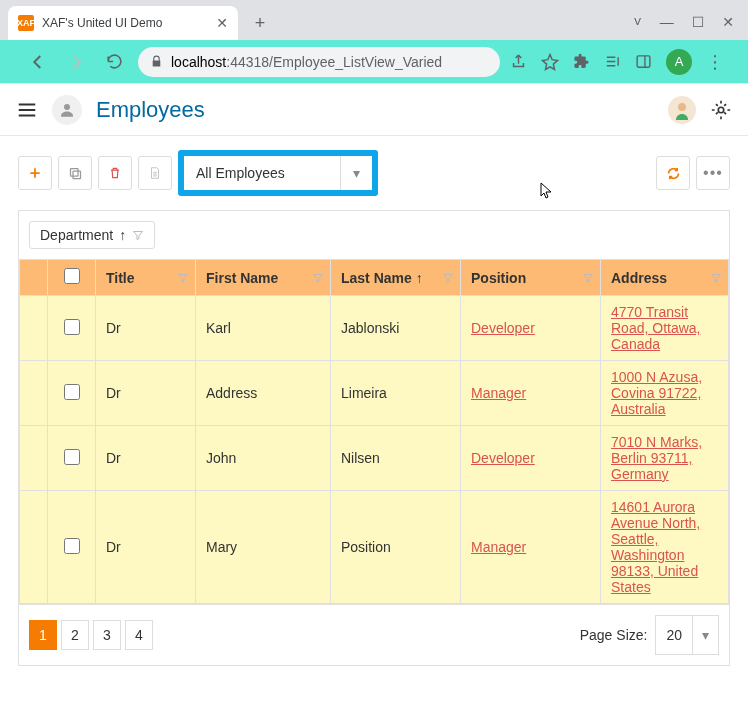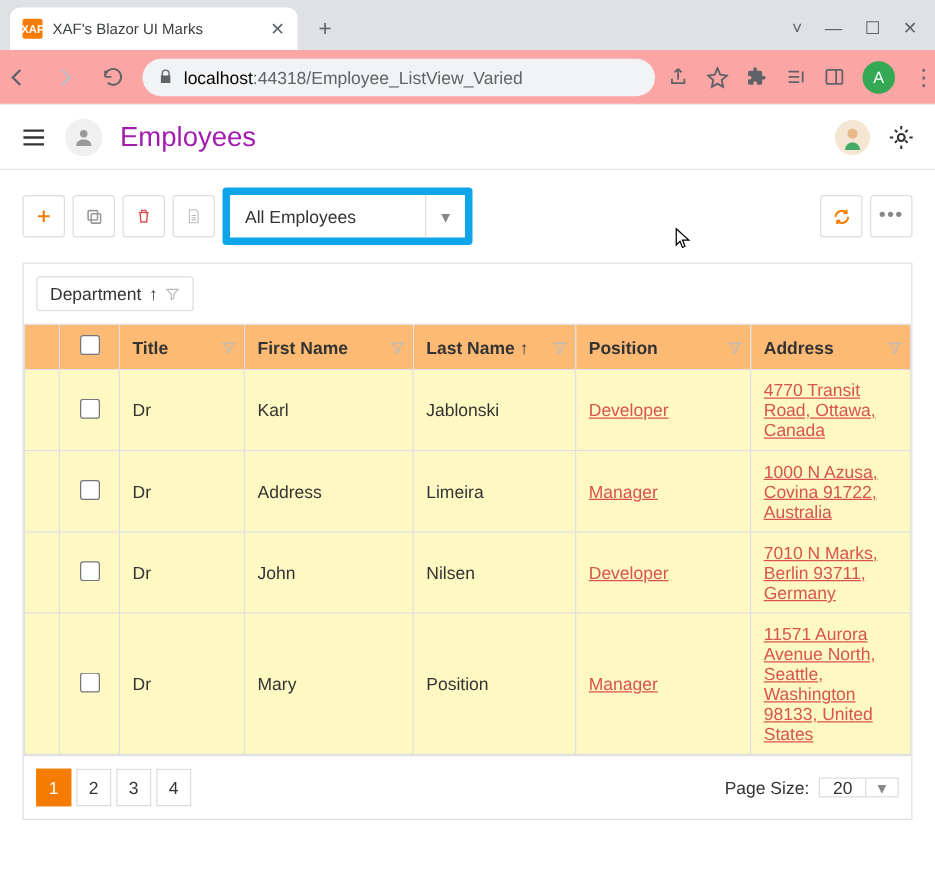--- a/index.html
+++ b/index.html
@@ -7,34 +7,34 @@
   
   
   .chrome { background: #dfe1e5; height: 40px; display: flex; align-items: flex-end; }
   .tab { background: #fff; border-radius: 8px 8px 0 0; height: 34px; display: flex; align-items: center; padding: 0 10px; margin-left: 8px; min-width: 230px; gap: 8px; }
   .favicon { width: 16px; height: 16px; background: #f57c00; color:#fff; font-size:9px; font-weight:bold; display:flex; align-items:center; justify-content:center; border-radius:2px;}
   .tab-title { font-size: 12px; color: #3c4043; flex: 1; }
   .tab-close { color: #5f6368; cursor: pointer; font-size: 14px; }
   .new-tab { width: 28px; height: 28px; display:flex; align-items:center; justify-content:center; color:#5f6368; margin-left:8px; margin-bottom:3px; cursor:pointer; font-size:18px;}
   .win-controls { margin-left:auto; display:flex; gap:18px; padding:0 14px 10px 0; color:#5f6368;}
   
-  .addr-bar { height: 44px; background: #fca5a5; border-bottom: 1px solid #e8eaed; display:flex; align-items:center; padding: 0 0; gap: 10px;}
+  .addr-bar { height: 44px; background: #5eead4; border-bottom: 1px solid #e8eaed; display:flex; align-items:center; padding: 0 24px; gap: 10px;}
   .nav-btn { width:28px; height:28px; display:flex; align-items:center; justify-content:center; color:#5f6368; cursor:pointer; border-radius:50%;}
   .nav-btn.disabled { color:#bdc1c6; }
   .url-box { flex:1; background:#f1f3f4; border-radius:16px; height:30px; display:flex; align-items:center; padding:0 12px; gap:8px; color:#5f6368; font-size:14px;}
   .url-host { color:#000; }
   .url-path { color:#5f6368; }
   .addr-icons { display:flex; gap:14px; align-items:center; color:#5f6368;}
   .avatar-chip { width:26px; height:26px; background:#34a853; color:#fff; border-radius:50%; display:flex; align-items:center; justify-content:center; font-size:13px; font-weight:500;}
   
   
   .app-header { height: 52px; display:flex; align-items:center; padding: 0 16px; border-bottom:1px solid #e8e8e8; gap:14px;}
   .hamburger { cursor:pointer; }
   .user-circle { width:30px; height:30px; border-radius:50%; background:#f0f0f0; display:flex; align-items:center; justify-content:center; color:#888;}
-  .page-title { font-size:22px; color:#a21caf;}
+  .page-title { font-size:22px; color:#0369a1;}
   .header-right { margin-left:auto; display:flex; gap:14px; align-items:center;}
   .prof-pic { width:28px; height:28px; border-radius:50%; background:#f5e6d3; display:flex; align-items:center; justify-content:center; overflow:hidden;}
   
   
   .toolbar { padding: 14px 18px; display:flex; gap:6px; align-items:center;}
   .tb-btn { width:34px; height:34px; border:1px solid #ddd; background:#fff; display:flex; align-items:center; justify-content:center; cursor:pointer; color:#888; border-radius:3px;}
   .tb-btn.orange { color:#f57c00; }
   .dropdown { border:6px solid #0ea5e9; height:46px; display:flex; align-items:center; min-width:200px; border-radius:3px;}
   .dropdown-text { padding:0 12px; flex:1; }
   .dropdown-arrow { width:32px; height:100%; border-left:1px solid #ddd; display:flex; align-items:center; justify-content:center; color:#888; cursor:pointer;}
@@ -57,35 +57,35 @@
   input[type=checkbox] { width:16px; height:16px; cursor:pointer;}
   .group-row td { background:#fff; border-left:none; border-right:none; padding:8px 10px;}
   .expand-ic { display:inline-block; width:16px; transform:rotate(0deg); color:#666;}
   a.plink { color:#d9534f; text-decoration:underline; }
   a.alink { color:#d9534f; text-decoration:underline; }
   
   .pager { display:flex; align-items:center; padding:10px; border-top:1px solid #e0e0e0; gap:4px;}
   .pg { width:28px; height:30px; border:1px solid #ddd; display:flex; align-items:center; justify-content:center; cursor:pointer; background:#fff;}
   .pg.active { background:#f57c00; color:#fff; border-color:#f57c00;}
   .pg-size { margin-left:auto; display:flex; align-items:center; gap:8px;}
-  .size-sel { border:1px solid #ddd; height:16px; display:flex; align-items:center;}
+  .size-sel { border:1px solid #ddd; height:40px; display:flex; align-items:center;}
   .size-sel span:first-child { padding:0 10px;}
   .size-sel .arr { width:26px; border-left:1px solid #ddd; height:100%; display:flex; align-items:center; justify-content:center; color:#888; cursor:pointer;}
   
   .cursor-fake { position:absolute; left:540px; top:182px; font-size:16px; pointer-events:none;}
   
   svg { display:block; }
 </style>
 </head>
 <body>
 
 <div class="chrome">
   <div class="tab">
     <div class="favicon">XAF</div>
-    <span class="tab-title">XAF's Blazor UI Marks</span>
+    <span class="tab-title">XAF's United UI Demo</span>
     <span class="tab-close">✕</span>
   </div>
   <div class="new-tab">+</div>
   <div class="win-controls">
     <span>˅</span>
     <span>—</span>
     <span>☐</span>
     <span>✕</span>
   </div>
 </div>
@@ -283,21 +283,21 @@
         <td><a href="#" class="plink">Developer</a></td>
         <td><a href="#" class="alink">7010 N Marks, Berlin 93711, Germany</a></td>
       </tr>
       <tr>
         <td class="chk"></td>
         <td class="chk"><input type="checkbox" style=""></td>
         <td>Dr</td>
         <td>Mary</td>
         <td>Position</td>
         <td><a href="#" class="plink">Manager</a></td>
-        <td><a href="#" class="alink">11571 Aurora Avenue North, Seattle, Washington 98133, United States</a></td>
+        <td><a href="#" class="alink">14601 Aurora Avenue North, Seattle, Washington 98133, United States</a></td>
       </tr>
     </tbody>
   </table>
 
   <div class="pager">
     <div class="pg active">1</div>
     <div class="pg">2</div>
     <div class="pg">3</div>
     <div class="pg">4</div>
     <div class="pg-size">

